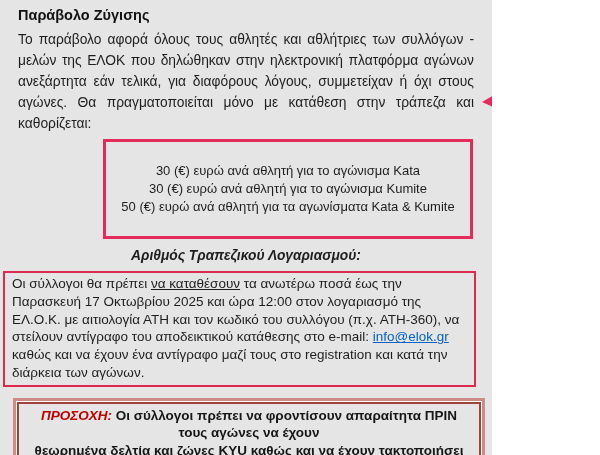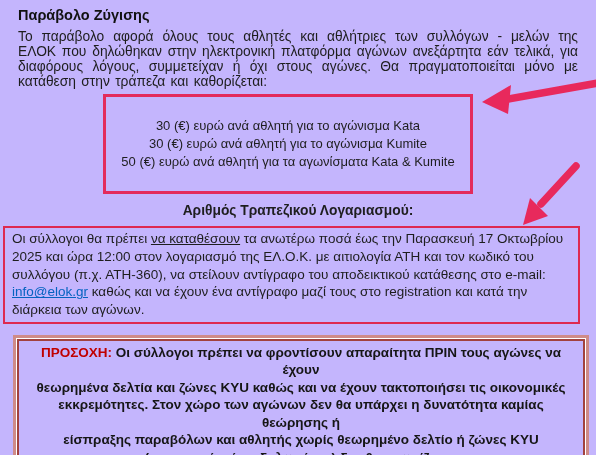--- a/index.html
+++ b/index.html
@@ -4,54 +4,55 @@
 <style>
   * { margin: 0; padding: 0; box-sizing: border-box; }
   html, body { background: #ffffff; }
   body {
     font-family: "Liberation Sans", "DejaVu Sans", sans-serif;
     color: #1e1e1e;
     -webkit-font-smoothing: antialiased;
   }
   .page {
     position: relative;
-    width: 596px;
+    width: 492px;
     height: 455px;
-    background: #c4b5fd;
+    background: #e5e5e5;
     overflow: hidden;
   }
   .doc-title {
     margin: 7px 18px 0 18px;
     font-size: 14.5px;
     font-weight: bold;
     line-height: 17px;
     color: #111111;
   }
   .intro {
     margin: 5px 18px 0 18px;
     font-size: 13.8px;
-    line-height: 15px;
+    line-height: 21px;
     text-align: justify;
     word-spacing: 1.5px;
   }
   .fee-box {
     width: 370px;
     margin: 5px 0 8px 103px;
     border: 3px solid #e32b5c;
     padding: 2px 4px;
     text-align: center;
     font-size: 13px;
     line-height: 18px;
     white-space: pre-line;
   }
   .bank {
     margin-top: 2px;
     text-align: center;
     font-size: 13.8px;
     line-height: 17px;
+    font-style: italic;
   }
   .bank-heading { font-weight: bold; }
   .bank-lines { white-space: pre-line; }
   .deposit-box {
     margin: 7px 16px 0 3px;
     border: 2.5px solid #de2950;
     padding: 2px 8px 3px 7px;
     font-size: 13.5px;
     line-height: 17.8px;
     text-align: left;
@@ -66,21 +67,21 @@
     margin: 15px 11px 0 17px;
     border: 2px solid #a2423e;
     box-shadow: 0 0 0 1px #ffffff, 0 0 0 4px #cf8b88;
     padding: 3px 10px 4px 10px;
     text-align: center;
     font-size: 13.5px;
     line-height: 17.5px;
     font-weight: bold;
     color: #161616;
   }
-  .warning-label { color: #c00000; font-weight: bold; }
+  .warning-label { color: #c00000; font-weight: bold; font-style: italic; }
   .warning-rest { white-space: pre-line; }
   .arrow-svg { position: absolute; pointer-events: none; }
   #arrow1 { left: 480px; top: 78px; }
   #arrow2 { left: 512px; top: 160px; }
 </style>
 </head>
 <body>
 
 <div class="page">
 

